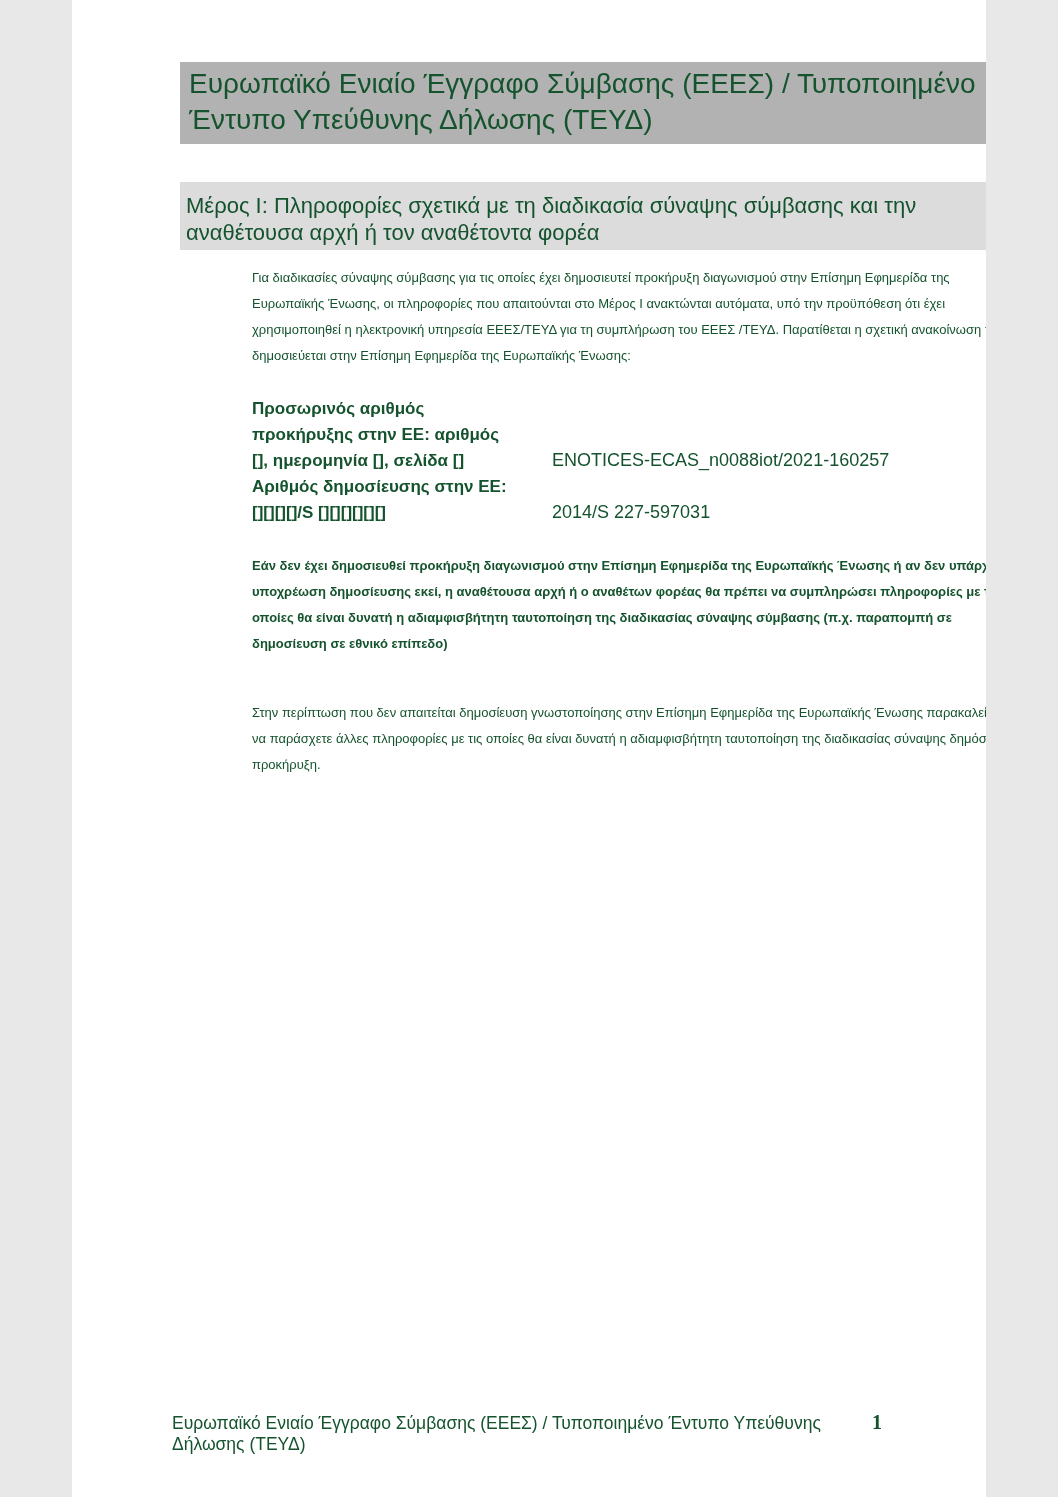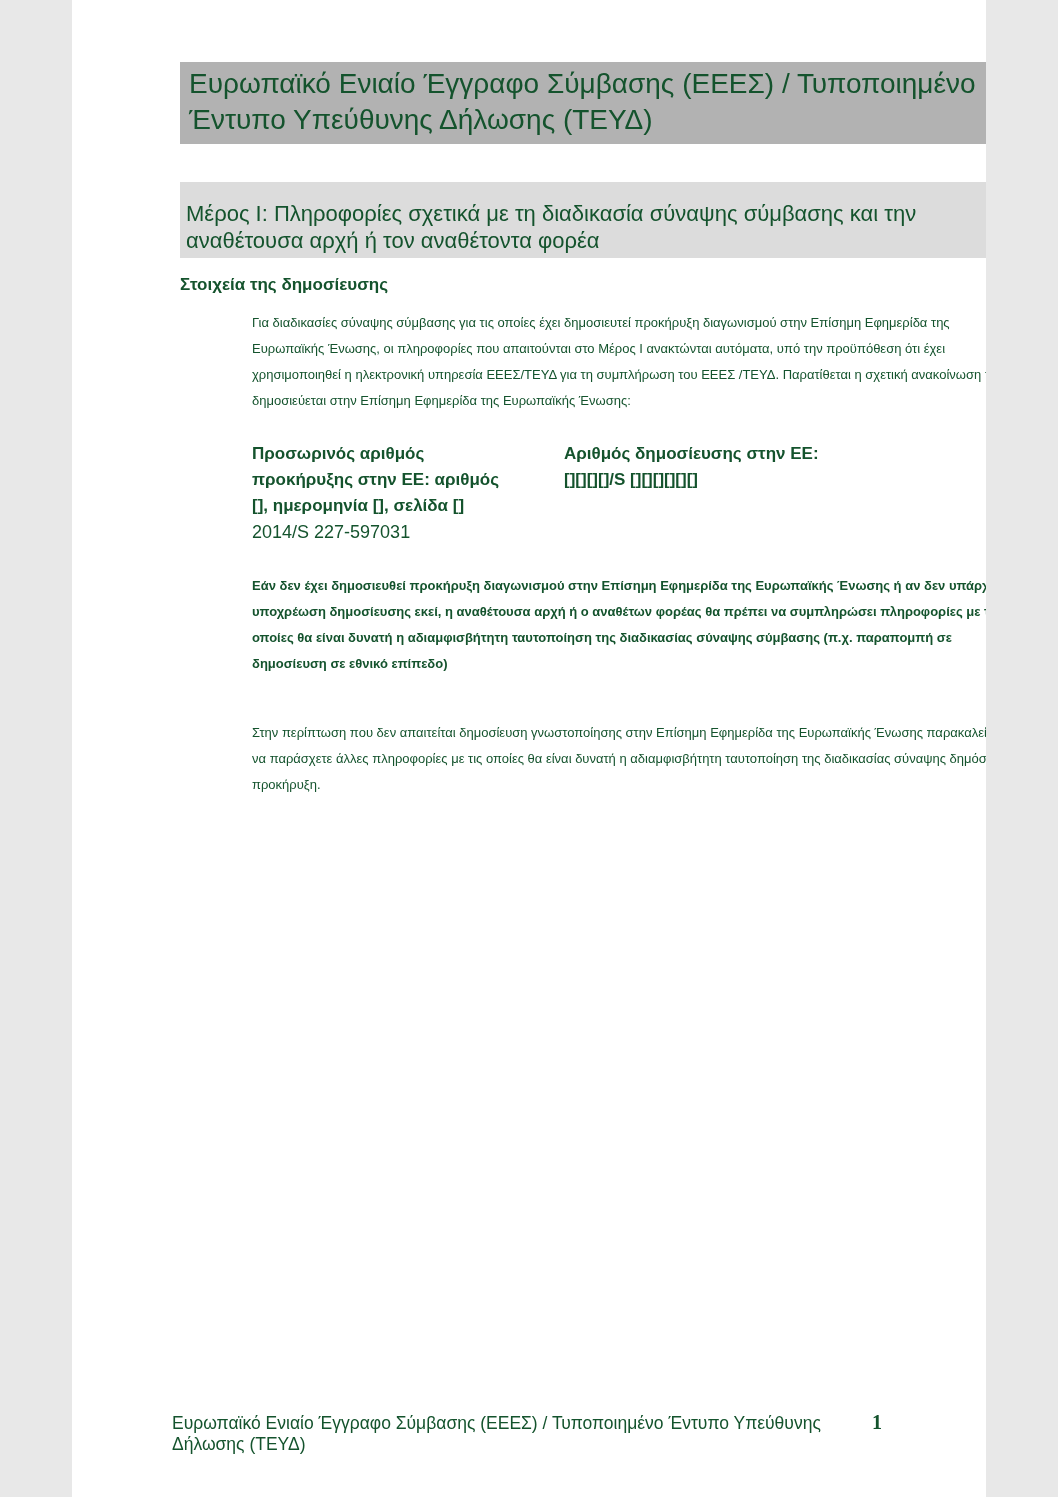--- a/index.html
+++ b/index.html
@@ -24,40 +24,40 @@
     line-height:36px;
     font-weight:500;
     padding:4px 10px 6px 9px;
     box-sizing:border-box;
   }
   .part-header {
     background:var(--part-header-bg,#dcdcdc);
     font-size:22px;
     line-height:27px;
     font-weight:500;
-    padding:18px 10px 4px 6px;
+    padding:10px 10px 4px 6px;
     margin-top:38px;
     box-sizing:border-box;
   }
   .section-heading {
     font-size:17px;
     font-weight:bold;
     margin-top:17px;
   }
   .body-block { margin-left:72px; width:757px; }
   .para {
     font-size:13px;
     line-height:26px;
     margin:0;
   }
   .para-1 { margin-top:15px; }
   .fields {
     display:grid;
     grid-template-columns:300px 1fr;
-    column-gap:12px;
+    column-gap:0;
     margin-top:27px;
   }
   .field-label {
     font-size:17px;
     font-weight:bold;
     line-height:26px;
     white-space:pre-line;
   }
   .field-value {
     font-size:18px;
@@ -85,30 +85,30 @@
 </head>
 <body>
 
 <div class="page">
   <div class="content">
 
     <div class="title-bar">Ευρωπαϊκό Ενιαίο Έγγραφο Σύμβασης (ΕΕΕΣ) / Τυποποιημένο Έντυπο Υπεύθυνης Δήλωσης (ΤΕΥΔ)</div>
 
     <div class="part-header">Μέρος Ι: Πληροφορίες σχετικά με τη διαδικασία σύναψης σύμβασης και την αναθέτουσα αρχή ή τον αναθέτοντα φορέα</div>
 
-    <div class="section-heading">Στοιχεία της δημοσίευσης</div>
 
     <div class="body-block">
 
       <p class="para para-1">Για διαδικασίες σύναψης σύμβασης για τις οποίες έχει δημοσιευτεί προκήρυξη διαγωνισμού στην Επίσημη Εφημερίδα της Ευρωπαϊκής Ένωσης, οι πληροφορίες που απαιτούνται στο Μέρος Ι ανακτώνται αυτόματα, υπό την προϋπόθεση ότι έχει χρησιμοποιηθεί η ηλεκτρονική υπηρεσία ΕΕΕΣ/ΤΕΥΔ για τη συμπλήρωση του ΕΕΕΣ /ΤΕΥΔ. Παρατίθεται η σχετική ανακοίνωση που δημοσιεύεται στην Επίσημη Εφημερίδα της Ευρωπαϊκής Ένωσης:</p>
 
       <div class="fields">
         <div class="field-label">Προσωρινός αριθμός
 προκήρυξης στην ΕΕ: αριθμός
 [], ημερομηνία [], σελίδα []</div>
+        <div class="field-value">ENOTICES-ECAS_n0088iot/2021-160257</div>
 
         <div class="field-label">Αριθμός δημοσίευσης στην ΕΕ:
 [][][][]/S [][][][][][]</div>
         <div class="field-value">2014/S 227-597031</div>
       </div>
 
       <p class="para para-2">Εάν δεν έχει δημοσιευθεί προκήρυξη διαγωνισμού στην Επίσημη Εφημερίδα της Ευρωπαϊκής Ένωσης ή αν δεν υπάρχει υποχρέωση δημοσίευσης εκεί, η αναθέτουσα αρχή ή ο αναθέτων φορέας θα πρέπει να συμπληρώσει πληροφορίες με τις οποίες θα είναι δυνατή η αδιαμφισβήτητη ταυτοποίηση της διαδικασίας σύναψης σύμβασης (π.χ. παραπομπή σε δημοσίευση σε εθνικό επίπεδο)</p>
 
       <div class="fields fields-national">
         <div class="field-value"></div>

